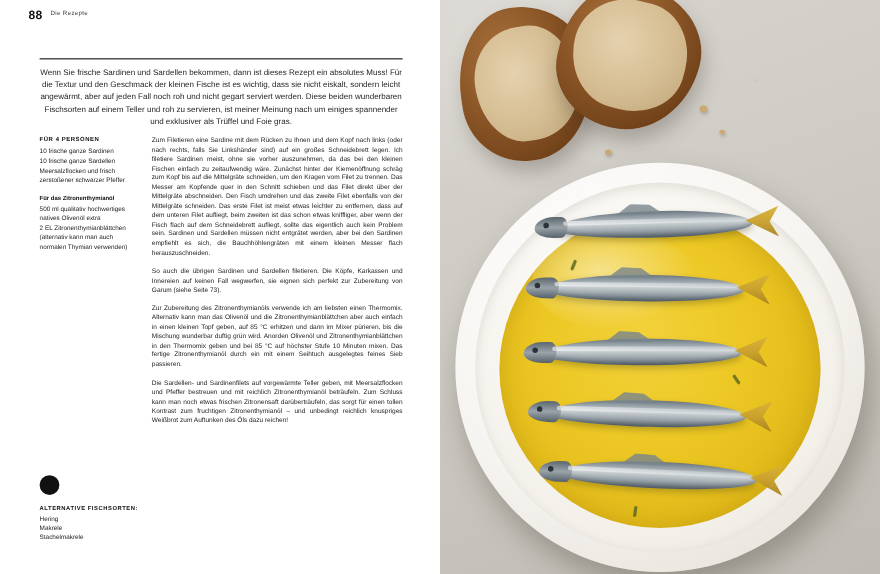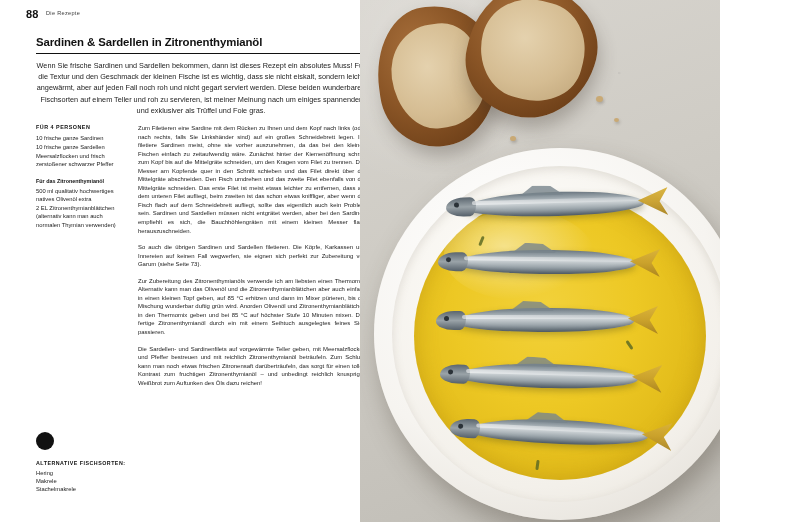--- a/index.html
+++ b/index.html
@@ -9,21 +9,21 @@
   }
   body {
     width: 800px;
     height: 522px;
     font-family: "Liberation Sans", sans-serif;
     color: #1a1a1a;
     overflow: hidden;
   }
   .page {
     position: relative;
-    width: 720px;
+    width: 800px;
     height: 522px;
     display: flex;
   }
   
   .left-page {
     position: relative;
     width: 400px;
     height: 522px;
     background: #ffffff;
     box-sizing: border-box;
@@ -308,21 +308,20 @@
 </head>
 <body>
 
 <div class="page">
 
   <div class="left-page">
 
     <div class="folio">88</div>
     <div class="running-head">Die Rezepte</div>
 
-    <div class="recipe-title">Sardinen &amp; Sardellen in Zitronenthymianöl</div>
     <div class="rule"></div>
 
     <div class="intro">Wenn Sie frische Sardinen und Sardellen bekommen, dann ist dieses Rezept ein absolutes Muss! Für die Textur und den Geschmack der kleinen Fische ist es wichtig, dass sie nicht eiskalt, sondern leicht angewärmt, aber auf jeden Fall noch roh und nicht gegart serviert werden. Diese beiden wunderbaren Fischsorten auf einem Teller und roh zu servieren, ist meiner Meinung nach um einiges spannender und exklusiver als Trüffel und Foie gras.</div>
 
     <div class="col-left">
       <div class="ing-head">FÜR 4 PERSONEN</div>
       <div class="ing-list">
         <div>10 frische ganze Sardinen</div>
         <div>10 frische ganze Sardellen</div>
         <div>Meersalzflocken und frisch zerstoßener schwarzer Pfeffer</div>

